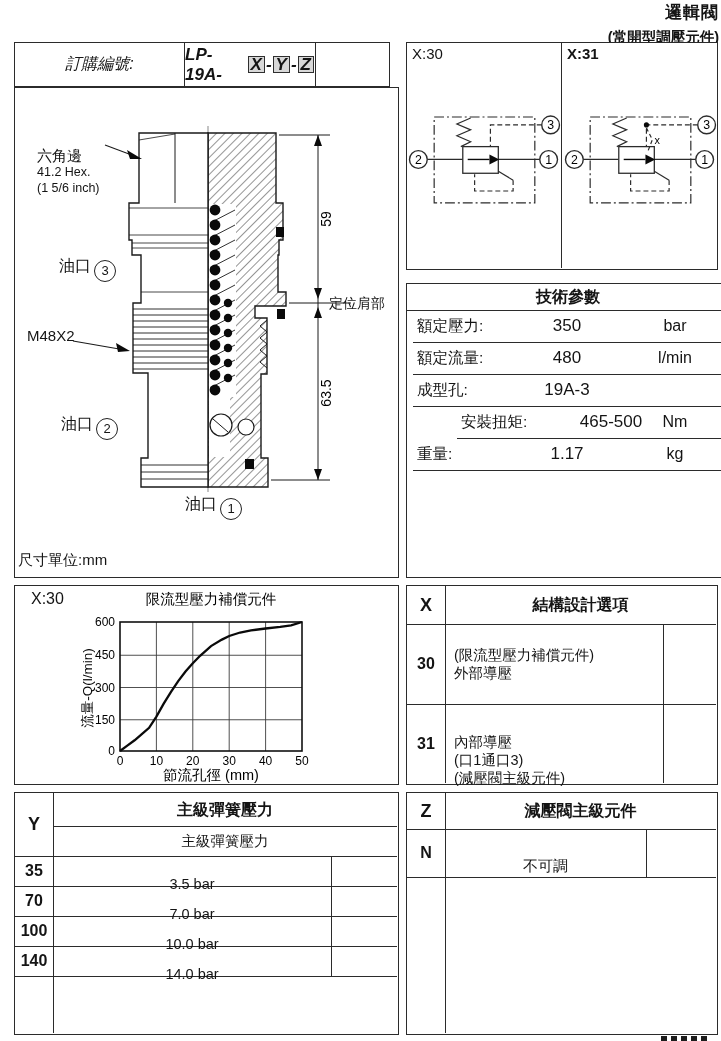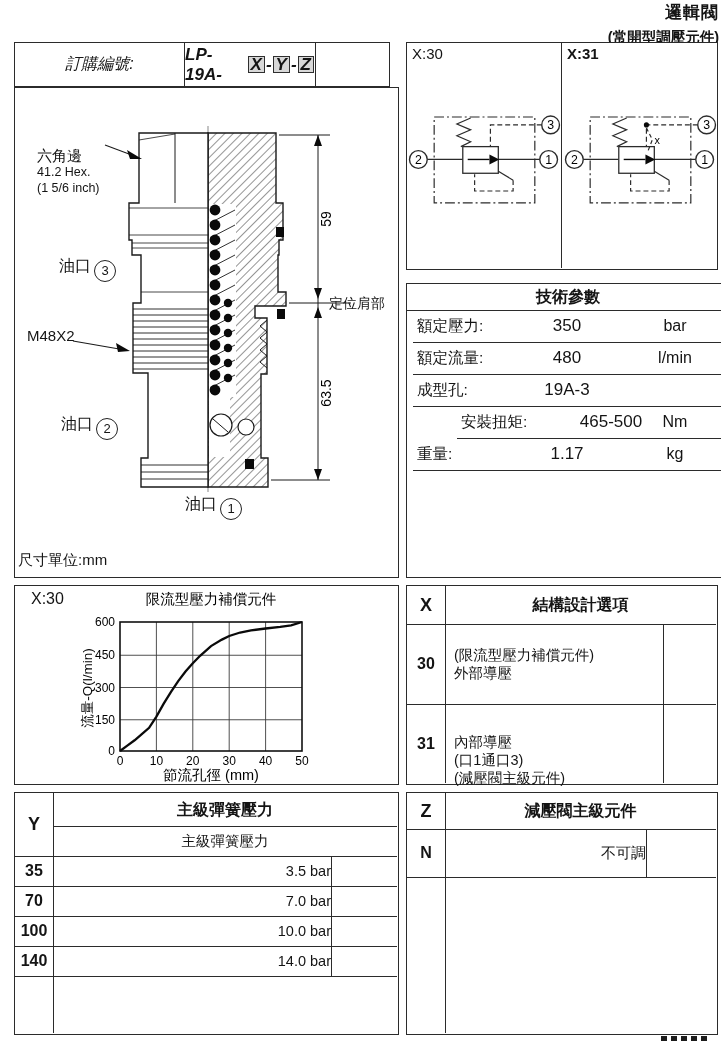--- a/index.html
+++ b/index.html
@@ -23,21 +23,21 @@
         border-radius:50%;text-align:center;font-size:13px;vertical-align:-4px;margin-left:3px;background:#fff;}
   
   .trow{position:absolute;left:6px;right:6px;height:32px;border-bottom:1.3px solid #2b2b2b;}
   .trow span{line-height:32px;}
   .tlabel{position:absolute;left:4px;font-size:15.5px;}
   .tval{position:absolute;left:84px;width:140px;text-align:center;font-size:17px;}
   .tunit{position:absolute;right:6px;width:84px;text-align:center;font-size:16px;}
   
   .ocode{position:absolute;left:0;width:38px;text-align:center;font-weight:bold;font-size:16px;}
   .odesc{position:absolute;font-size:14.5px;line-height:18px;display:flex;flex-direction:column;justify-content:center;padding-left:9px;box-sizing:border-box;}
-  .orow-val{position:absolute;text-align:right;font-size:14.5px;}
+  .orow-val{position:absolute;text-align:center;font-size:14.5px;margin-top:13px;}
   .thead{position:absolute;text-align:center;font-weight:bold;font-size:16px;}
   svg text{font-family:"Liberation Sans","DejaVu Sans",sans-serif;}
   .frag{position:absolute;left:661px;top:1036px;display:flex;gap:4px;}
   .frag i{display:block;width:6px;height:5px;background:#1c1c1c;}
 </style>
 </head>
 <body>
 
 <div class="page">
 

